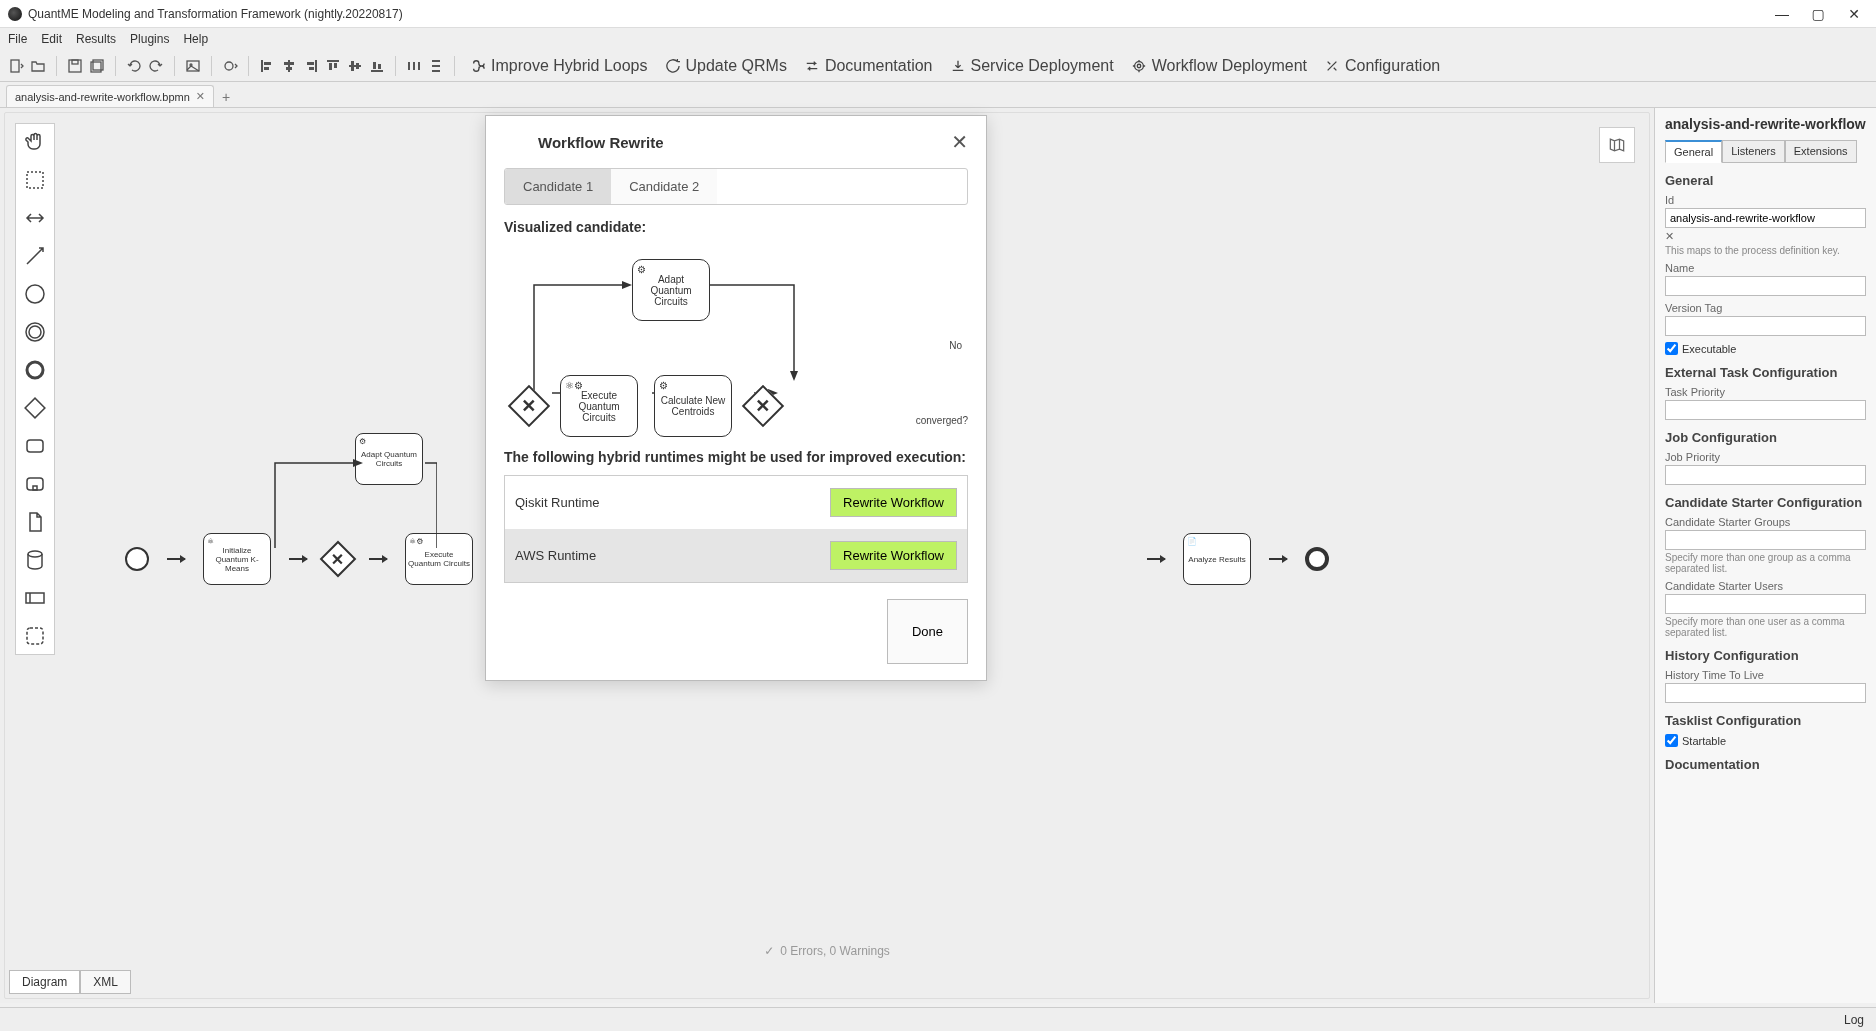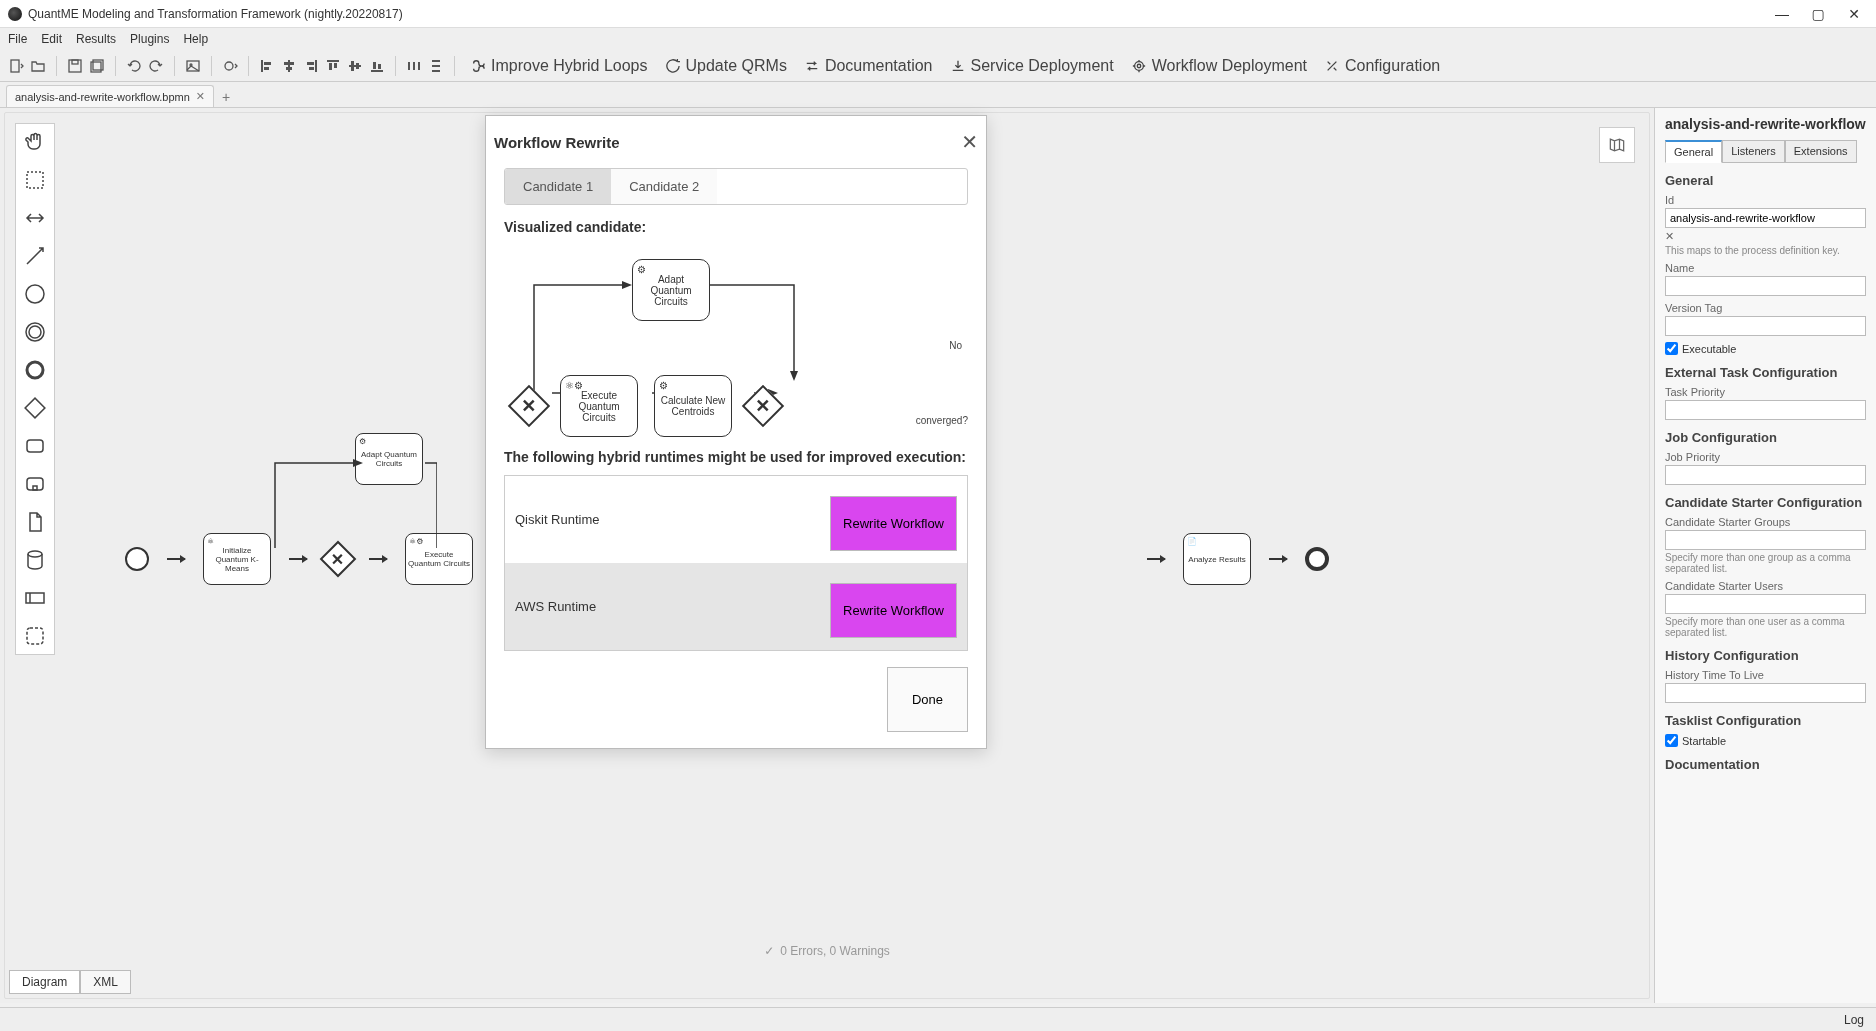--- a/index.html
+++ b/index.html
@@ -70,36 +70,36 @@
 .bottom-tabs { position:absolute; left:4px; bottom:4px; display:flex; background:#eee; }
 .bottom-tab { padding:4px 12px; border:1px solid #bbb; background:#f7f7f7; font-size:12px; }
 .bottom-tab.active { background:#fff; }
 
 
 .statusbar { position:absolute; bottom:0; left:0; right:0; height:24px; background:#eee; border-top:1px solid #ccc; display:flex; align-items:center; justify-content:flex-end; padding-right:12px; font-size:12px; }
 .status-center { position:absolute; bottom:40px; left:50%; transform:translateX(-50%); font-size:12px; color:#999; display:flex; align-items:center; gap:6px; }
 
 
 .modal { position:absolute; left:485px; top:115px; width:502px; background:#fff; border:1px solid #bbb; box-shadow:0 4px 16px rgba(0,0,0,0.15); }
-.modal-head { display:flex; align-items:center; padding:16px 8px; }
+.modal-head { display:flex; align-items:center; padding:16px 18px;margin-left:34px; }
 .modal-head h3 { font-size:15px; font-weight:bold; }
 .modal-close { margin-left:auto; font-size:20px; color:#555; cursor:pointer; line-height:1; }
 .modal-body { padding:0 18px 16px; }
 .cand-tabs { display:flex; border:1px solid #ccc; border-radius:3px; overflow:hidden; margin-bottom:14px; }
 .cand-tab { flex:0 0 auto; padding:10px 18px; font-size:13px; color:#555; }
 .cand-tab.active { background:#ddd; }
 .cand-tab:not(.active){ background:#fafafa; }
 .modal-body h4 { font-size:14px; font-weight:bold; margin-bottom:10px; }
 .viz-box { border:0; padding:6px; margin-bottom:14px; position:relative; height:190px; }
 .runtime-table { border:1px solid #ccc; width:100%; }
 .runtime-row { display:flex; align-items:center; }
 .runtime-row:nth-child(even){ background:#e5e5e5; }
 .runtime-cell { padding:12px 10px; font-size:13px; }
 .runtime-cell.name { flex:1; }
-.rewrite-btn { border:1px solid #bbb; background:#d946ef; padding:19px 12px; font-size:13px;margin-top:8px; }
+.rewrite-btn { border:1px solid #bbb; background:#bef264; padding:6px 12px; font-size:13px; }
 .done-btn { border:1px solid #bbb; background:#fafafa; padding:24px 24px; font-size:13px; float:right; margin-top:16px; }
 
 
 .viz-row { position:absolute; top:130px; left:10px; display:flex; align-items:center; gap:16px; }
 .viz-top-task { position:absolute; top:8px; left:122px; }
 .viz-task { width:78px; height:62px; border:1.5px solid #333; border-radius:10px; background:#fff; font-size:10px; text-align:center; display:flex; flex-direction:column; align-items:center; justify-content:center; padding:4px; position:relative;}
 .viz-task .task-icon { position:absolute; top:4px; left:4px; font-size:10px; }
 .viz-gw { width:30px; height:30px; border:2px solid #333; transform:rotate(45deg); background:#fff; display:flex; align-items:center; justify-content:center;}
 .viz-gw span { transform:rotate(-45deg); font-weight:bold; font-size:18px; }
 .viz-label { position:absolute; font-size:10px; color:#444; }

